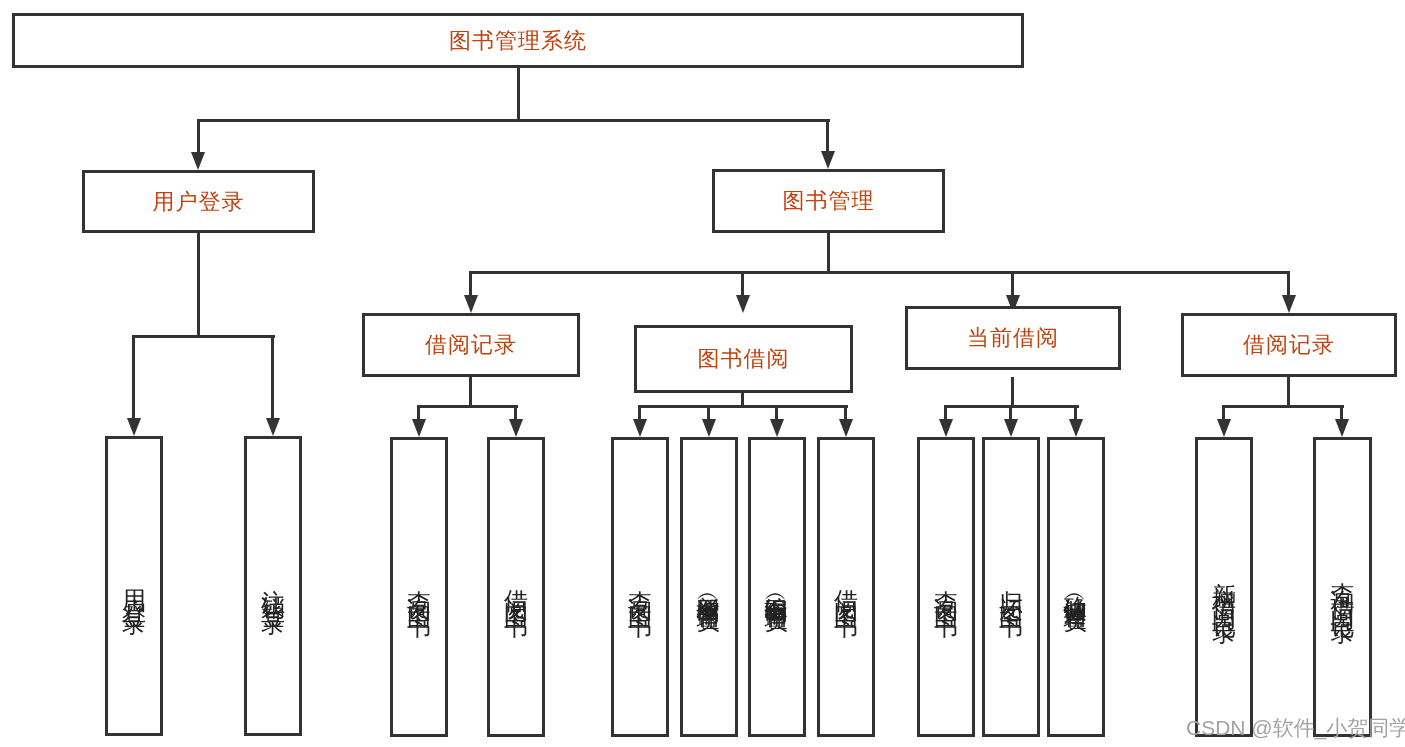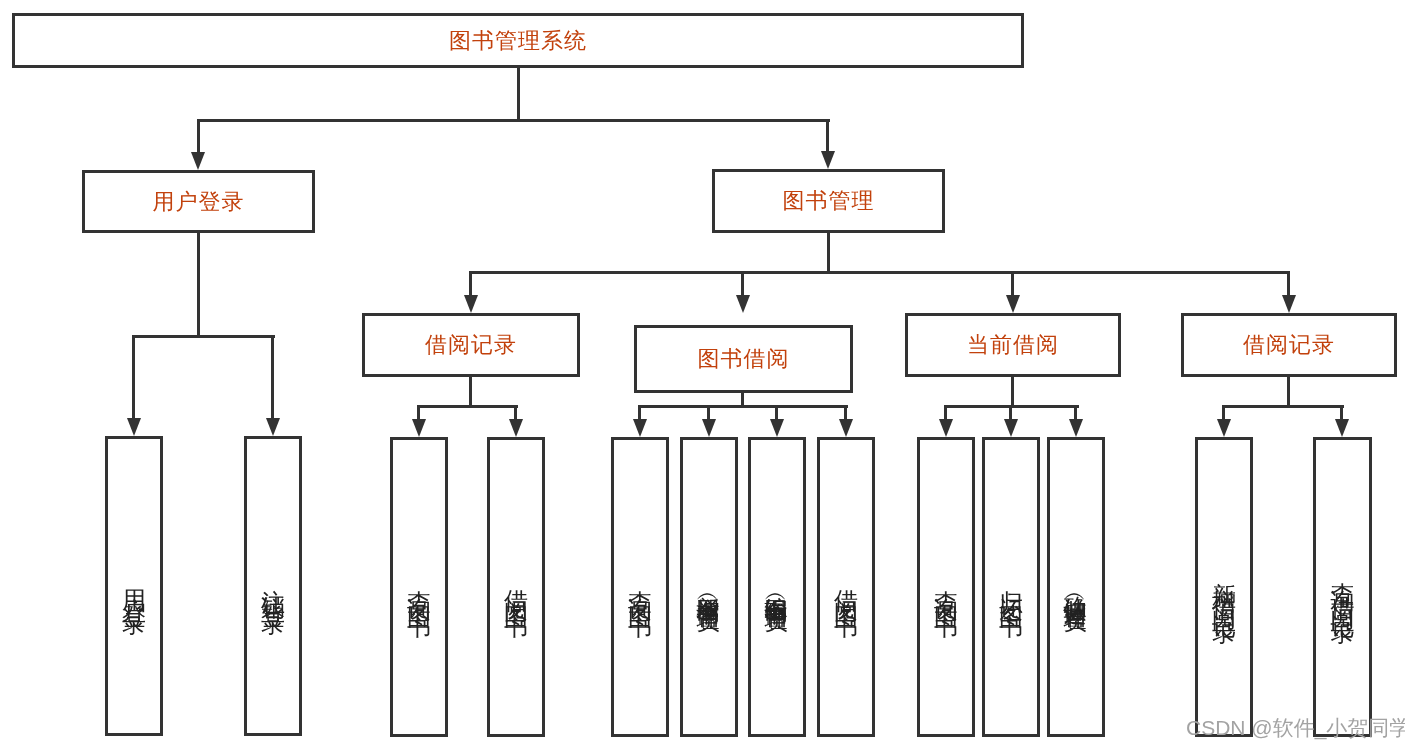--- a/index.html
+++ b/index.html
@@ -65,21 +65,21 @@
   <div class="arr" style="left:464px;top:295px"></div>
   <div class="vl" style="left:741px;top:271px;height:26px"></div>
   <div class="arr" style="left:736px;top:295px"></div>
   <div class="vl" style="left:1011px;top:271px;height:26px"></div>
   <div class="arr" style="left:1006px;top:295px"></div>
   <div class="vl" style="left:1287px;top:271px;height:26px"></div>
   <div class="arr" style="left:1282px;top:295px"></div>
 
   <div class="box" style="left:362px;top:313px;width:218px;height:64px">借阅记录</div>
   <div class="box" style="left:634px;top:325px;width:219px;height:68px">图书借阅</div>
-  <div class="box" style="left:905px;top:313px;width:216px;height:64px">当前借阅</div>
+  <div class="box" style="left:905px;top:306px;width:216px;height:64px">当前借阅</div>
   <div class="box" style="left:1181px;top:313px;width:216px;height:64px">借阅记录</div>
 
   <div class="vl" style="left:469px;top:377px;height:30px"></div>
   <div class="hl" style="left:417px;top:405px;width:101px"></div>
   <div class="vl" style="left:417px;top:405px;height:16px"></div>
   <div class="arr" style="left:412px;top:419px"></div>
   <div class="vl" style="left:514px;top:405px;height:16px"></div>
   <div class="arr" style="left:509px;top:419px"></div>
   <div class="vbox" style="left:390px;top:437px;width:58px;height:300px">查询图书</div>
   <div class="vbox" style="left:487px;top:437px;width:58px;height:300px">借阅图书</div>

